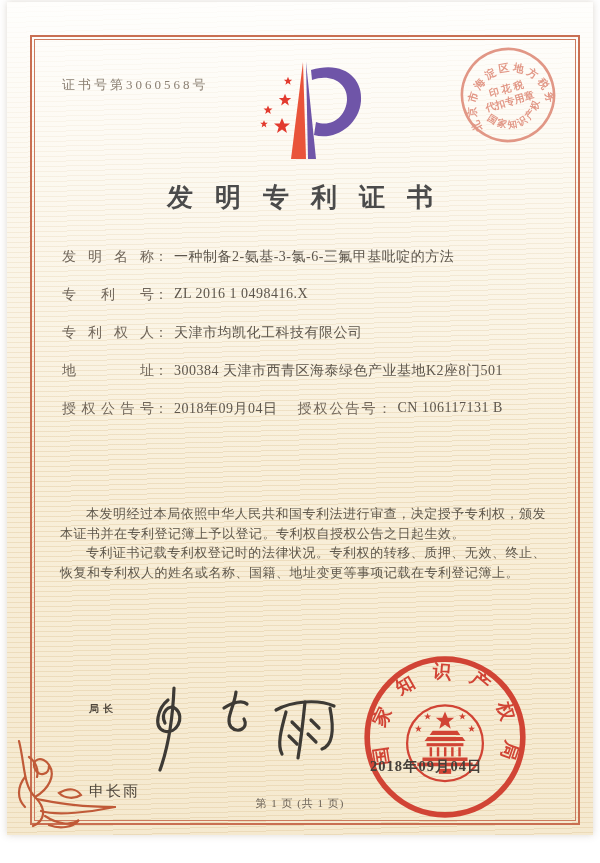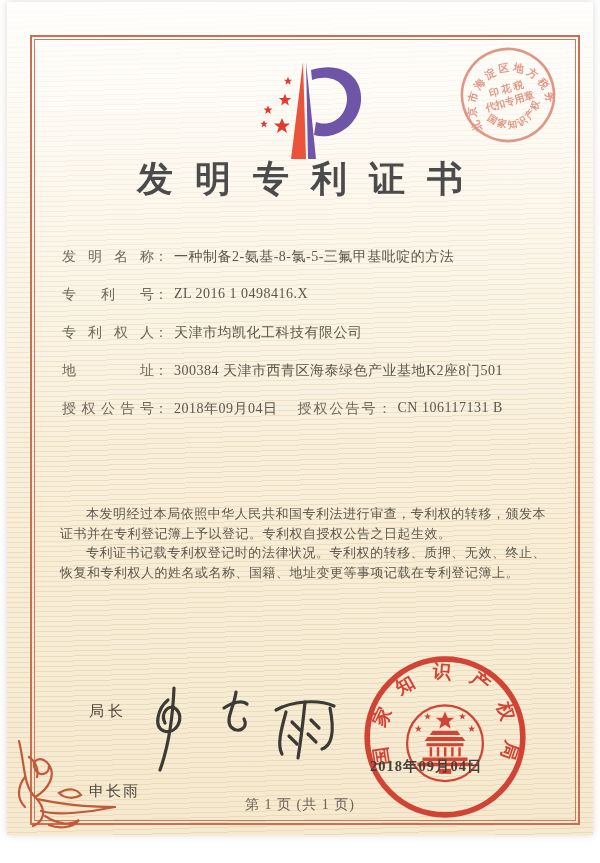--- a/index.html
+++ b/index.html
@@ -21,60 +21,61 @@
   }
   .frame::before{
     content:"";position:absolute;left:2px;top:2px;right:2px;bottom:2px;
     border:1px solid #cc7a5e;
   }
   .abs{position:absolute;}
   .cert-no{
     left:55px;top:74px;font-size:13px;color:#8a7f72;letter-spacing:3px;
   }
   .title{
-    left:0;top:153px;width:100%;text-align:center;
-    font-size:36px;font-weight:bold;color:#4b4b4b;
+    left:0;top:178px;width:100%;text-align:center;
+    font-size:26px;font-weight:bold;color:#4b4b4b;
     letter-spacing:22px;padding-left:22px;box-sizing:border-box;
   }
   .fields{left:55px;top:246px;width:488px;font-size:14px;color:#5d564c;}
   .field-row{height:38px;white-space:nowrap;}
   .flabel{
     display:inline-block;width:92px;color:#70665a;
     text-align:justify;text-align-last:justify;vertical-align:top;font-family:Liberation Serif, serif;
   }
   .fcolon{display:inline-block;color:#70665a;margin-right:6px;vertical-align:top;}
   .fvalue{display:inline-block;color:#5d564c;letter-spacing:0.5px;vertical-align:top;}
   .grant-pair2{margin-left:20px;}
   .grant-pair2 .flabel2{color:#70665a;letter-spacing:2px;}
   .body-text{
     left:53px;top:502px;width:486px;font-size:13px;line-height:19.5px;
     color:#5f584c;text-align:justify;letter-spacing:0.5px;
   }
   .body-text p{margin:0;text-indent:2em;}
-  .sig-title{left:82px;top:700px;font-size:15px;color:#4e463c;letter-spacing:4px;}
+  .sig-title{left:82px;top:700px;font-size:10px;color:#4e463c;letter-spacing:4px;font-weight:bold;}
   .sig-name{left:82px;top:734px;font-size:15px;color:#4e463c;letter-spacing:2px;margin-top:46px;}
   .sig-script{left:133px;top:676px;}
   .office-seal{left:353px;top:650px;opacity:0.93;}
   .seal-date{
     left:363px;top:755px;font-size:14.5px;font-weight:bold;color:#45403a;letter-spacing:1px;
   }
   .tax-stamp{left:446px;top:38px;transform:rotate(-16deg);opacity:0.85;}
   .logo{left:228px;top:56px;}
   .corner-ornament{left:8px;top:735px;}
   .footer{
-    left:0;top:794px;width:100%;text-align:center;font-size:14px;color:#6b6257;letter-spacing:1px;
+    left:0;top:794px;width:100%;text-align:center;font-size:11px;color:#6b6257;letter-spacing:1px;
   }
 </style>
 </head>
 <body>
 
 <div class="paper">
 
   <div class="frame"></div>
 
+  <div class="abs cert-no">证书号第3060568号</div>
 
   <svg class="abs logo" width="140" height="110" viewBox="0 0 140 110">
     <defs>
       <path id="st" d="M0,-10 L2.9,-3.1 10,-3.1 4.2,1.5 6.2,8.9 0,4.5 -6.2,8.9 -4.2,1.5 -10,-3.1 -2.9,-3.1 Z"></path>
     </defs>
     <g fill="#e23a2e">
       <use href="#st" transform="translate(53,23) scale(0.42)"></use>
       <use href="#st" transform="translate(50,42) scale(0.62)"></use>
       <use href="#st" transform="translate(33,52) scale(0.45)"></use>
       <use href="#st" transform="translate(29,66) scale(0.38)"></use>
@@ -96,38 +97,38 @@
       <textPath href="#taxBottom" startOffset="4%">国家知识产权局</textPath>
     </text>
     <text x="55" y="52" font-size="10" fill="#dd8673" font-weight="bold" text-anchor="middle">印 花 税</text>
     <text x="55" y="65" font-size="10" fill="#dd8673" font-weight="bold" text-anchor="middle">代扣专用章</text>
   </svg>
 
   <div class="abs title">发明专利证书</div>
 
   <div class="abs fields">
     <div class="field-row">
-      <span class="flabel">发明名称</span><span class="fcolon">：</span><span class="fvalue">一种制备2-氨基-8-氯-5-三氟甲基吡啶的方法</span>
+      <span class="flabel">发明名称</span><span class="fcolon">：</span><span class="fvalue">一种制备2-氨基-3-氯-6-三氟甲基吡啶的方法</span>
     </div>
     <div class="field-row">
       <span class="flabel">专利号</span><span class="fcolon">：</span><span class="fvalue">ZL 2016 1 0498416.X</span>
     </div>
     <div class="field-row">
       <span class="flabel">专利权人</span><span class="fcolon">：</span><span class="fvalue">天津市均凯化工科技有限公司</span>
     </div>
     <div class="field-row">
       <span class="flabel">地址</span><span class="fcolon">：</span><span class="fvalue">300384 天津市西青区海泰绿色产业基地K2座8门501</span>
     </div>
     <div class="field-row">
       <span class="flabel">授权公告号</span><span class="fcolon">：</span><span class="fvalue">2018年09月04日</span><span class="grant-pair2"><span class="flabel2">授权公告号</span><span class="fcolon">：</span><span class="fvalue">CN 106117131 B</span></span>
     </div>
   </div>
 
   <div class="abs body-text">
-    <p>本发明经过本局依照中华人民共和国专利法进行审查，专利权的转移，颁发本证书并在专利登记簿上予以登记。专利权自授权公告之日起生效。</p>
+    <p>本发明经过本局依照中华人民共和国专利法进行审查，决定授予专利权，颁发本证书并在专利登记簿上予以登记。专利权自授权公告之日起生效。</p>
     <p>专利证书记载专利权登记时的法律状况。专利权的转移、质押、无效、终止、恢复和专利权人的姓名或名称、国籍、地址变更等事项记载在专利登记簿上。</p>
   </div>
 
   <div class="abs sig-title">局长</div>
   <div class="abs sig-name">申长雨</div>
 
   <svg class="abs sig-script" width="210" height="100" viewBox="0 0 210 100">
     <g fill="none" stroke="#3d3a35" stroke-width="3.2" stroke-linecap="round" stroke-linejoin="round">
       <path d="M28,22 C18,30 13,49 24,53 C37,57 45,39 36,31 C29,25 20,35 25,45"></path>
       <path d="M34,10 C33,34 30,64 20,92"></path>

